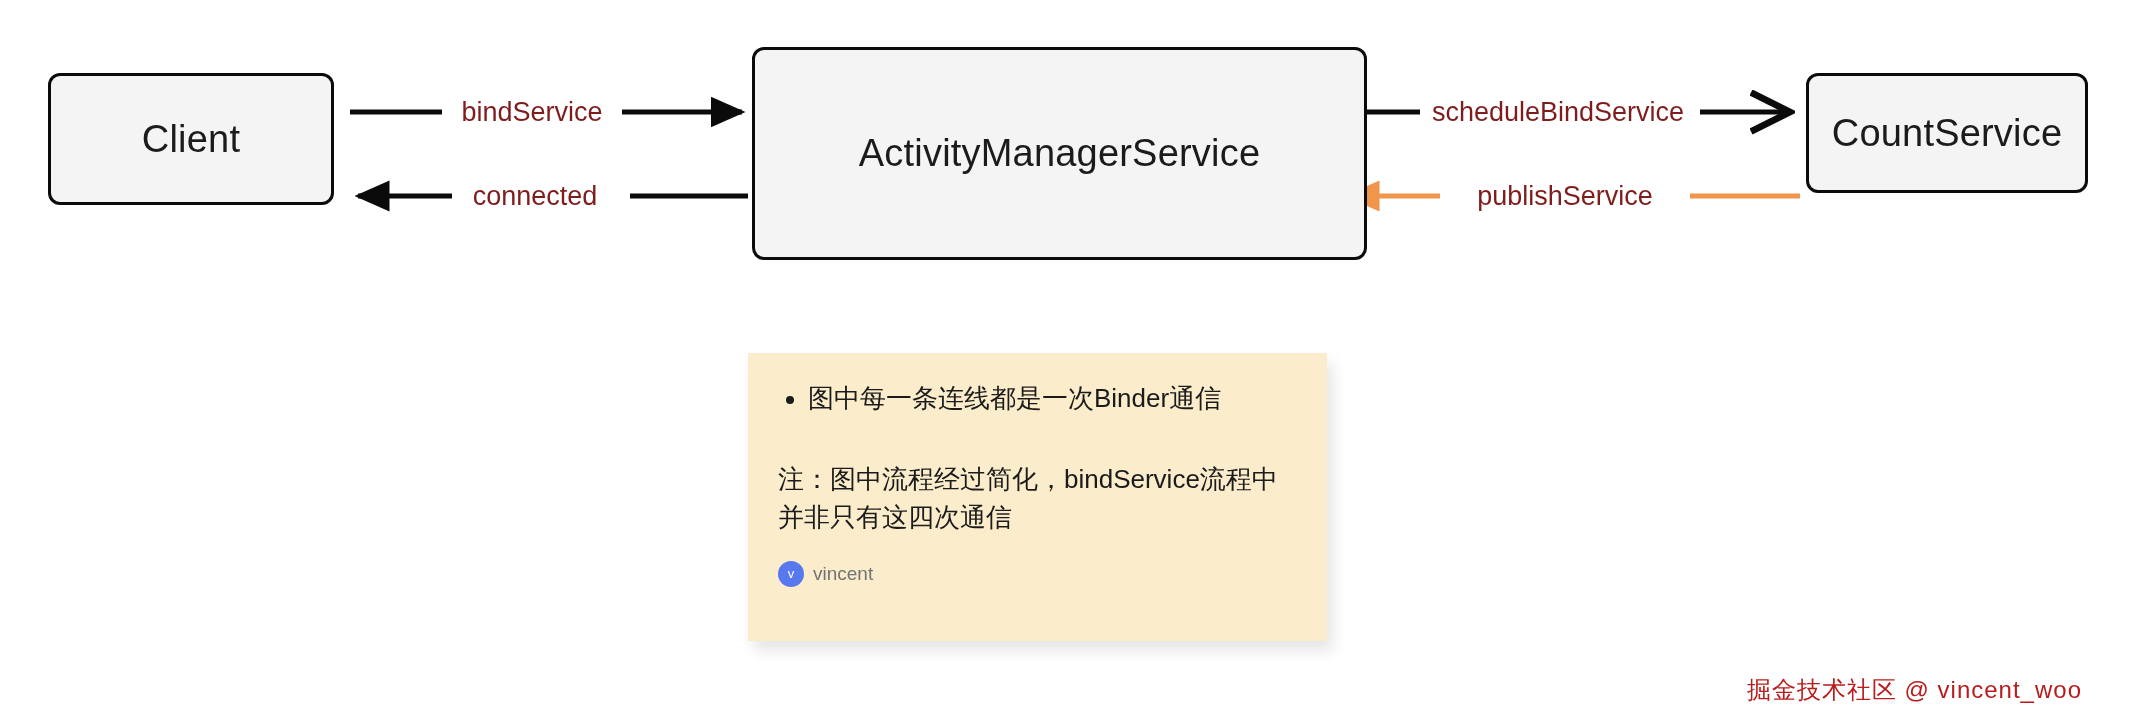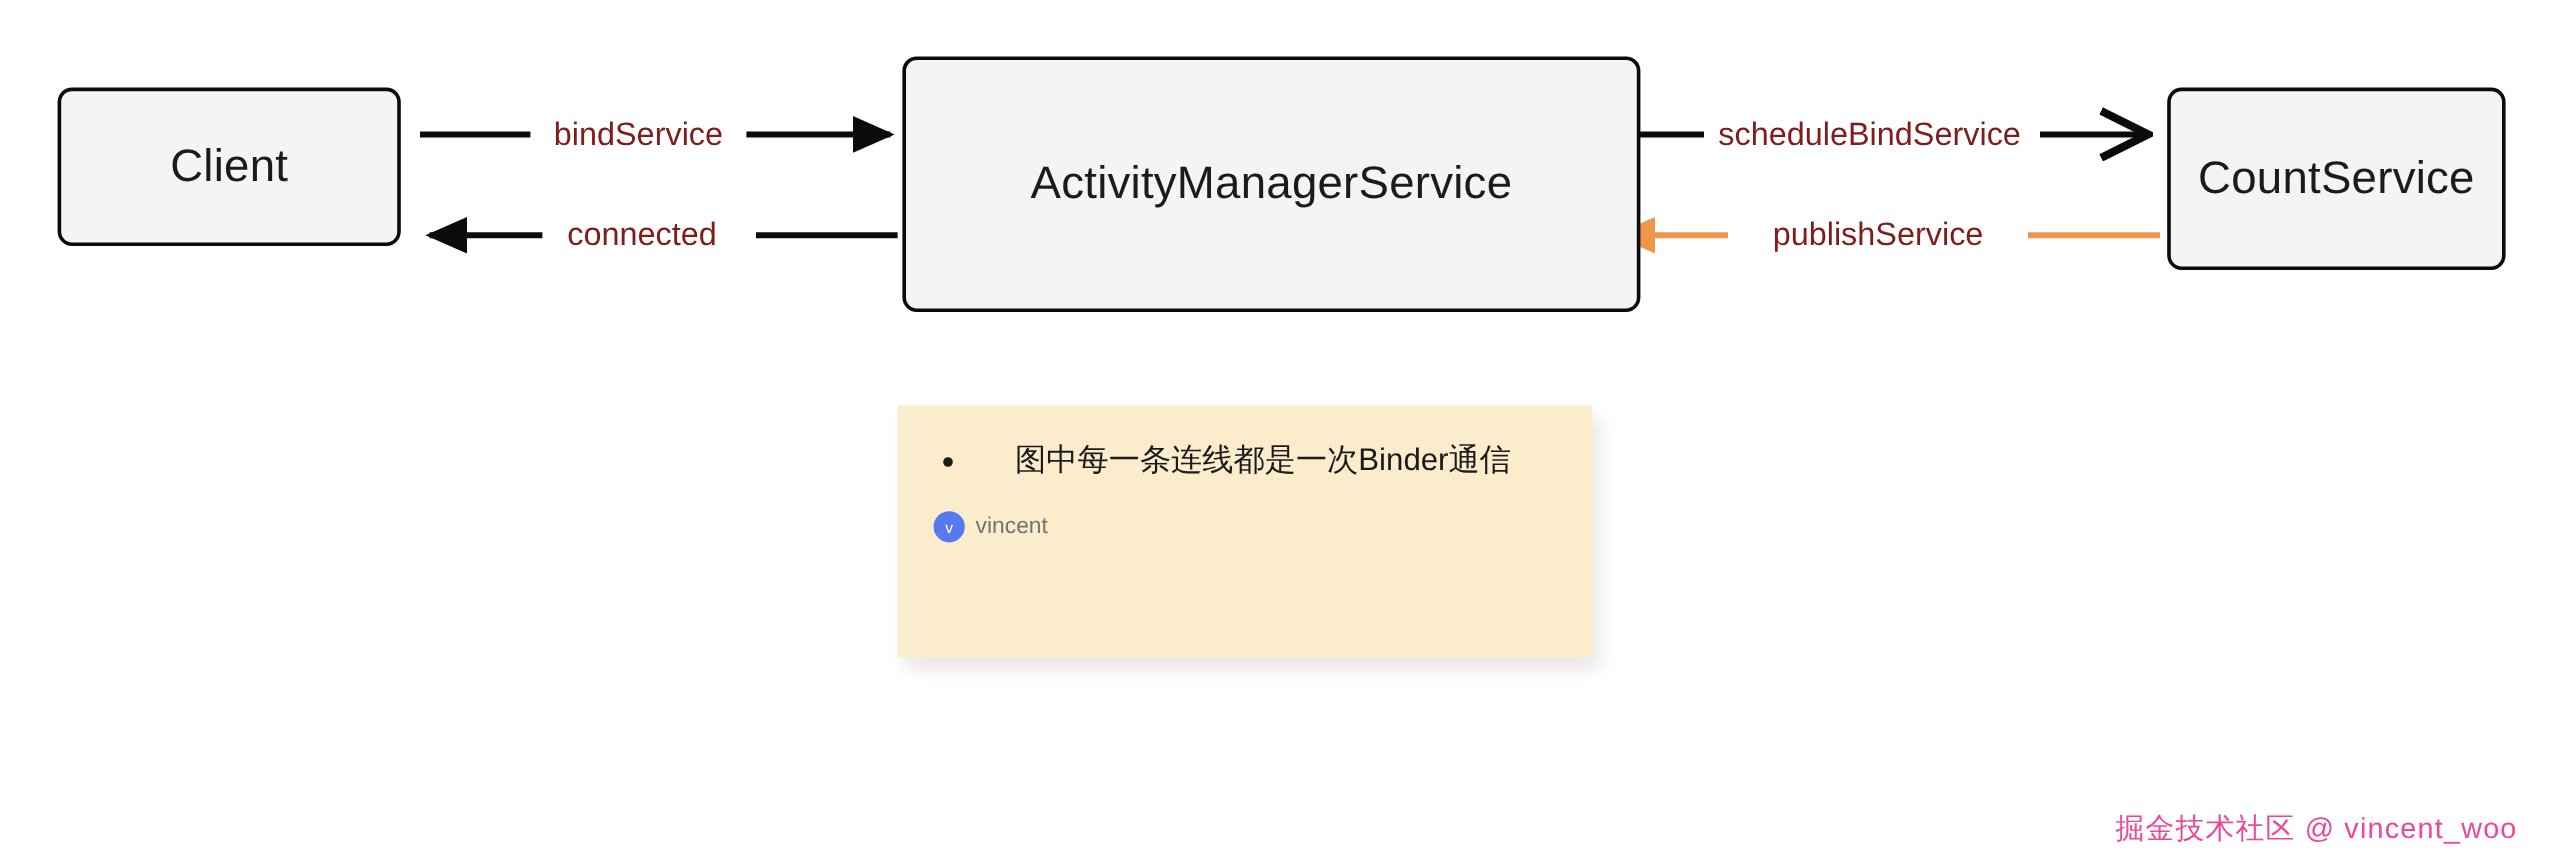--- a/index.html
+++ b/index.html
@@ -38,21 +38,21 @@
   }
   #node-client {
     left: 48px;  top: 73px;  width: 286px; height: 132px;
     font-size: 38px;
   }
   #node-ams {
     left: 752px; top: 47px;  width: 615px; height: 213px;
     font-size: 38px;
   }
   #node-count {
-    left: 1806px; top: 73px; width: 282px; height: 152px;
+    left: 1806px; top: 73px; width: 282px; height: 120px;
     font-size: 38px;
   }
 
   
   .edge-label {
     position: absolute;
     font-size: 27px;
     color: #7f1d1d;
     white-space: nowrap;
     transform: translate(-50%, -50%);
@@ -60,28 +60,27 @@
   }
   #label-bindservice        { left: 532px;  top: 112px; }
   #label-connected          { left: 535px;  top: 196px; }
   #label-schedulebind       { left: 1558px; top: 112px; }
   #label-publishservice     { left: 1565px; top: 196px; }
 
   
   #note-card {
     position: absolute;
     left: 748px;
-    top: 338px;
+    top: 353px;
     width: 579px;
-    height: 210px;
+    height: 288px;
     box-sizing: border-box;
     background: #fbedcb;
     padding: 26px 30px 16px 30px;
     box-shadow: 6px 10px 14px rgba(0,0,0,0.10);
-    text-align: center;
   }
   #note-list {
     margin: 0;
     padding: 0 0 0 30px;
     list-style: none;
   }
   #note-list li {
     position: relative;
     font-size: 26px;
     line-height: 1.48;
@@ -122,24 +121,24 @@
     line-height: 1;
   }
   #note-author-name {
     font-size: 19px;
     color: #737373;
   }
 
   
   #watermark {
     position: absolute;
-    right: 38px;
+    right: 54px;
     bottom: 16px;
     font-size: 24px;
-    color: #ec4899;
+    color: #b91c1c;
     white-space: nowrap;
     letter-spacing: 1px;
   }
 </style>
 </head>
 <body>
 
 <svg id="diagram-canvas" viewBox="0 0 2136 722" xmlns="http://www.w3.org/2000/svg">
   <defs>
     <marker id="arrow-solid-right" viewBox="0 0 10 10" refX="9" refY="5" markerWidth="7" markerHeight="7" orient="auto-start-reverse">
@@ -194,19 +193,20 @@
 <div class="edge-label" id="label-connected">connected</div>
 
 <div class="edge-label" id="label-schedulebind">scheduleBindService</div>
 
 <div class="edge-label" id="label-publishservice">publishService</div>
 
 <div id="note-card">
   <ul id="note-list">
     <li>图中每一条连线都是一次Binder通信</li>
   </ul>
+  <p id="note-paragraph">注：图中流程经过简化，bindService流程中并非只有这四次通信</p>
   <div id="note-author">
     <span id="note-avatar">v</span>
     <span id="note-author-name">vincent</span>
   </div>
 </div>
 
 <div id="watermark">掘金技术社区 @ vincent_woo</div>
 
 </body></html>

